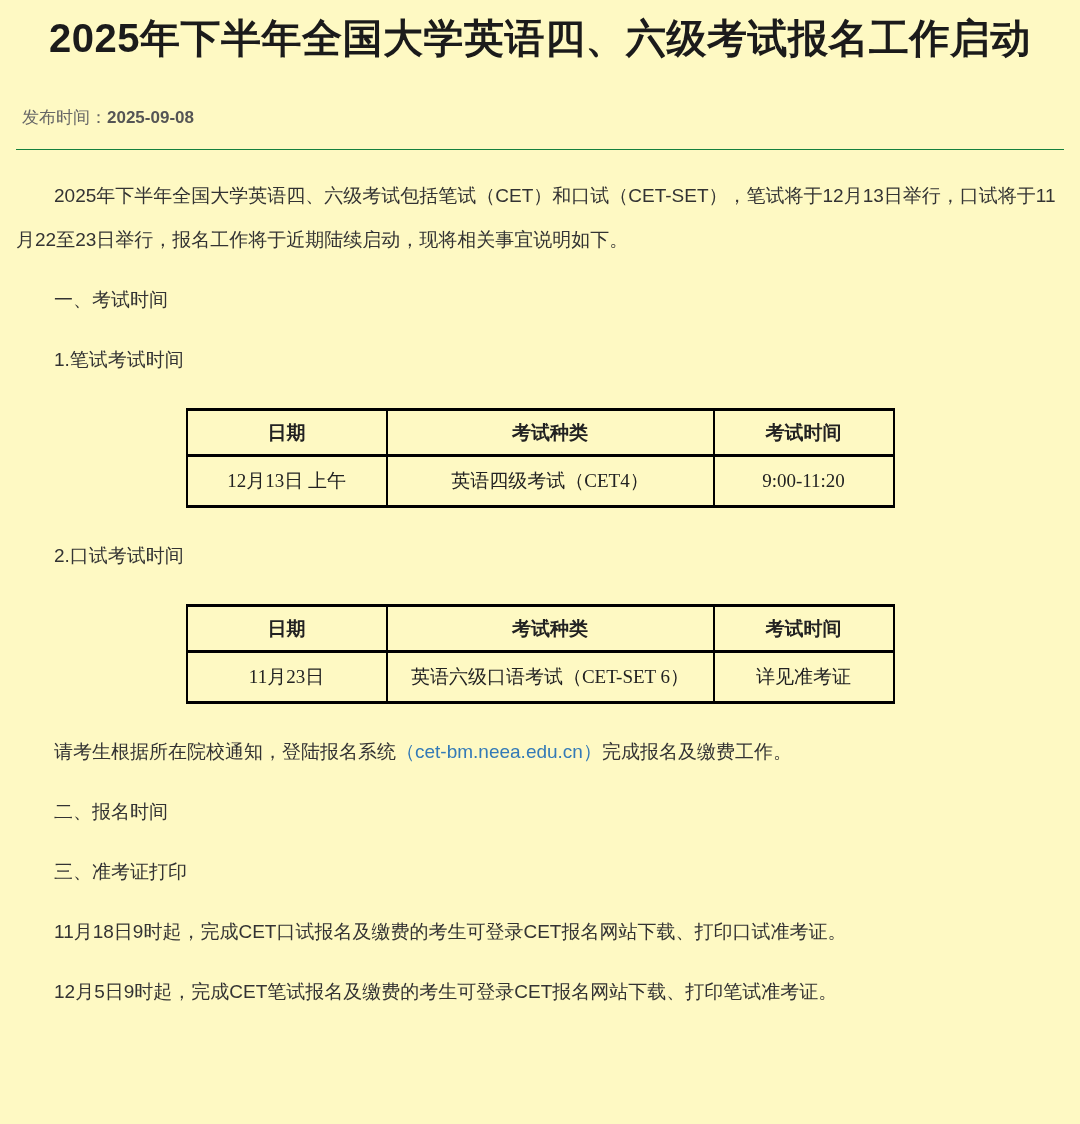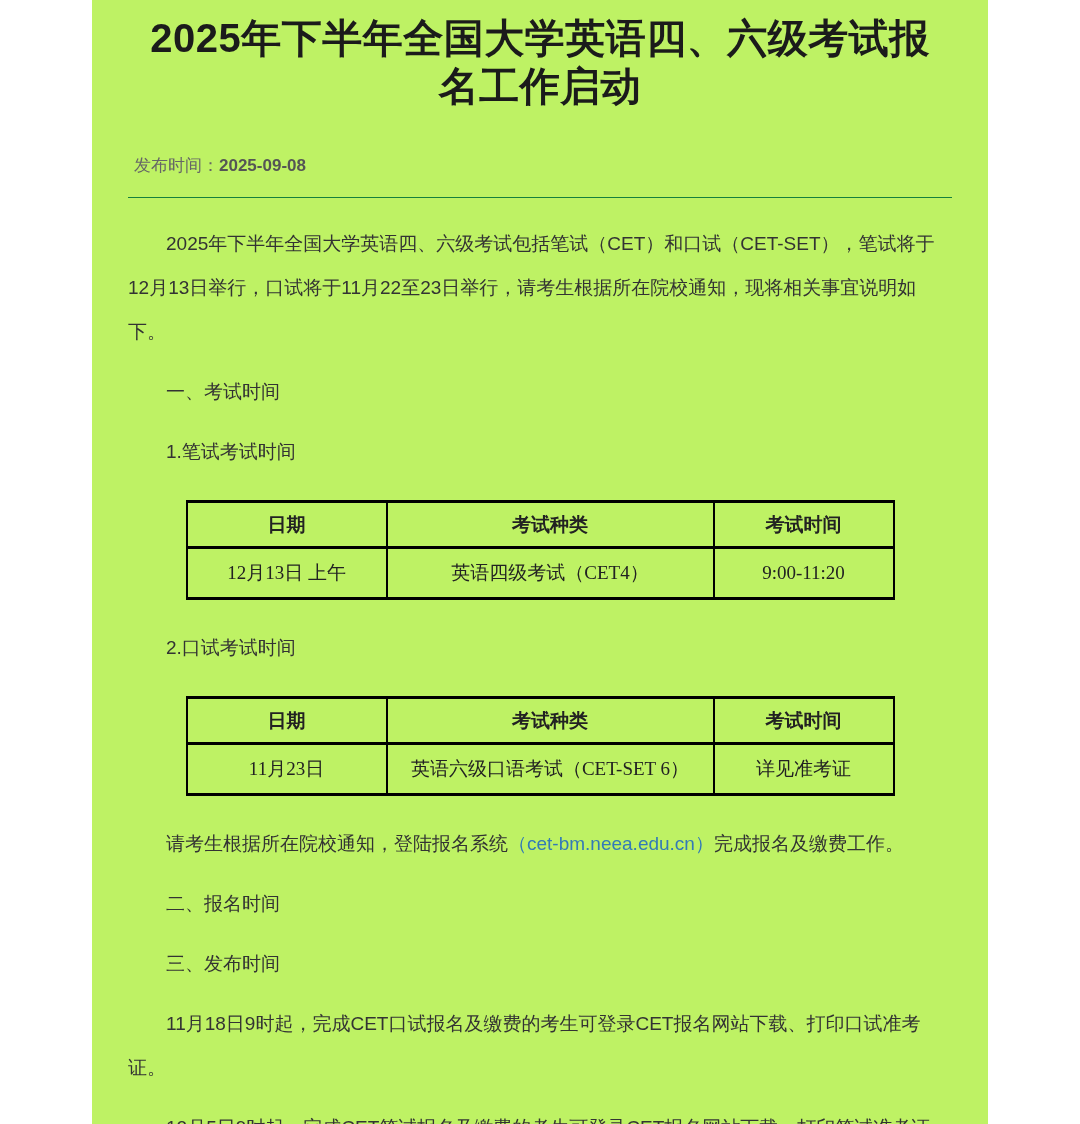--- a/index.html
+++ b/index.html
@@ -2,26 +2,26 @@
 <html><head>
 <meta charset="utf-8">
 <style>
   html, body {
     margin: 0;
     padding: 0;
     background: #ffffff;
     font-family: "Liberation Sans", "DejaVu Sans", sans-serif;
   }
   .page {
-    width: 896px;
+    width: 1080px;
     height: 1124px;
     margin: 0 auto;
-    background: #bef264;
+    background: #fef9c3;
     box-sizing: border-box;
-    padding: 0 36px;
+    padding: 0 16px;
     overflow: hidden;
   }
   .article-title {
     margin: 14px 20px 0 20px;
     font-size: 40px;
     line-height: 48px;
     font-weight: bold;
     color: #1b1b1b;
     text-align: center;
     letter-spacing: 0.5px;
@@ -87,21 +87,21 @@
 <body>
 
 <div class="page">
 
   <h1 class="article-title">2025年下半年全国大学英语四、六级考试报名工作启动</h1>
 
   <div class="meta-bar">
     <span class="publish-label">发布时间：</span><span class="publish-date">2025-09-08</span>
   </div>
 
-  <p class="body-text intro-paragraph">2025年下半年全国大学英语四、六级考试包括笔试（CET）和口试（CET-SET），笔试将于12月13日举行，口试将于11月22至23日举行，请考生根据所在院校通知，现将相关事宜说明如下。</p>
+  <p class="body-text intro-paragraph">2025年下半年全国大学英语四、六级考试包括笔试（CET）和口试（CET-SET），笔试将于12月13日举行，口试将于11月22至23日举行，报名工作将于近期陆续启动，现将相关事宜说明如下。</p>
 
   <p class="body-text">一、考试时间</p>
 
   <p class="body-text">1.笔试考试时间</p>
 
   <table class="exam-table">
     <colgroup>
         <col class="c1">
         <col class="c2">
         <col class="c3">
@@ -143,19 +143,19 @@
           <td>英语六级口语考试（CET-SET 6）</td>
           <td>详见准考证</td>
         </tr>
       </tbody>
   </table>
 
   <p class="body-text"><span>请考生根据所在院校通知，登陆报名系统</span><a class="reg-link" href="#">（cet-bm.neea.edu.cn）</a><span>完成报名及缴费工作。</span></p>
 
   <p class="body-text">二、报名时间</p>
 
-  <p class="body-text">三、发布时间</p>
+  <p class="body-text">三、准考证打印</p>
 
   <p class="body-text">11月18日9时起，完成CET口试报名及缴费的考生可登录CET报名网站下载、打印口试准考证。</p>
 
   <p class="body-text">12月5日9时起，完成CET笔试报名及缴费的考生可登录CET报名网站下载、打印笔试准考证。</p>
 
 </div>
 
 </body></html>

